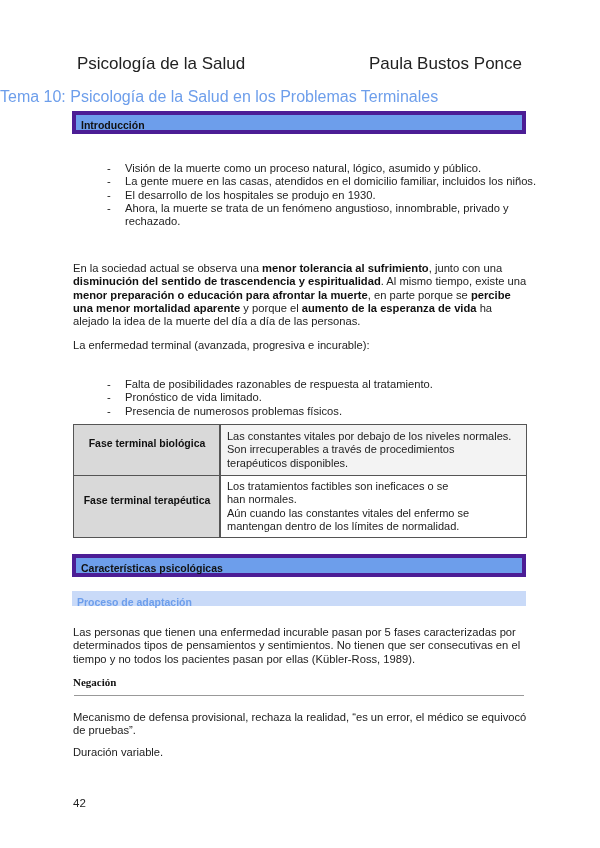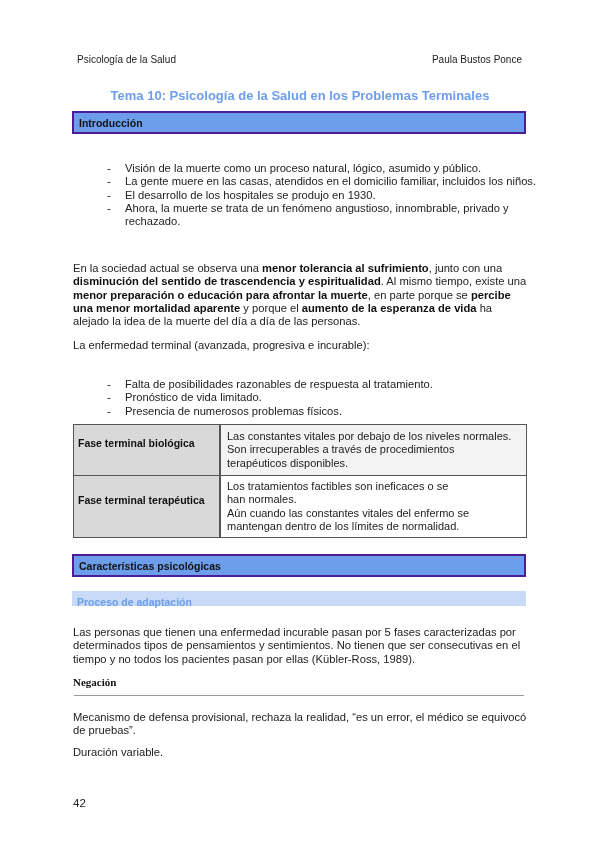--- a/index.html
+++ b/index.html
@@ -4,29 +4,29 @@
   <style>
     html, body { margin: 0; padding: 0; background: #ffffff; }
     body {
       width: 600px; height: 848px; position: relative; overflow: hidden;
       font-family: "Liberation Sans", "DejaVu Sans", sans-serif;
       color: #222222;
     }
     .page-header {
       position: absolute; top: 54px; left: 77px; right: 78px;
       display: flex; justify-content: space-between;
-      font-size: 10px; color: #222;
+      font-size: 17px; color: #222;
     }
     .doc-title {
-      position: absolute; top: 88px; left: 0; right: 0; text-align: center;
-      font-size: 13px; font-weight: bold; color: #6d9eeb;
+      position: absolute; top: 88px; left: 0; right: 0; text-align: left;
+      font-size: 16px; font-weight: normal; color: #6d9eeb;
     }
     .section-bar {
       position: absolute; left: 72px; width: 454px; height: 23px;
-      background: #6d9eeb; border: 2px solid #4c1d95; box-sizing: border-box;
+      background: #6d9eeb; border: 4px solid #4c1d95; box-sizing: border-box;
       font-size: 10.5px; font-weight: bold; color: #111;
       padding-left: 5px; line-height: 21px;
     }
     .sub-bar {
       position: absolute; left: 72px; width: 454px; height: 15px;
       background: #c9daf8; box-sizing: border-box;
       font-size: 10.5px; font-weight: bold; color: #6d9eeb;
       padding-left: 5px; line-height: 23px;
     }
     .text { position: absolute; left: 73px; width: 455px; font-size: 11.2px; line-height: 13.3px; }
@@ -36,21 +36,21 @@
     }
     ul.dash li { position: relative; padding-left: 18px; }
     ul.dash li::before { content: "-"; position: absolute; left: 0; }
     b { font-weight: bold; color: #111; }
     table.phases {
       position: absolute; top: 424px; left: 73px; width: 454px;
       border-collapse: collapse; font-size: 11px; line-height: 13.3px;
     }
     table.phases td { border: 1px solid #555; vertical-align: middle; }
     table.phases td.label {
-      background: #d9d9d9; font-weight: bold; text-align: left;
+      background: #d9d9d9; font-weight: bold; text-align: center;
       width: 138px; padding: 0 3px 12px 4px; font-size: 10.5px; color: #111;
     }
     table.phases tr.r1 td.desc { background: #f3f3f3; }
     table.phases td.desc { padding: 4px 6px 4px 6px; border-left: 2px solid #555; }
     table.phases tr.r1 { height: 51px; }
     table.phases tr.r2 { height: 61px; }
     .rule {
       position: absolute; top: 695px; left: 74px; width: 450px; height: 1px; background: #999;
     }
     .heading4 { position: absolute; left: 73px; font-size: 11px; font-weight: bold; color: #111; font-family: Liberation Serif, serif; }

